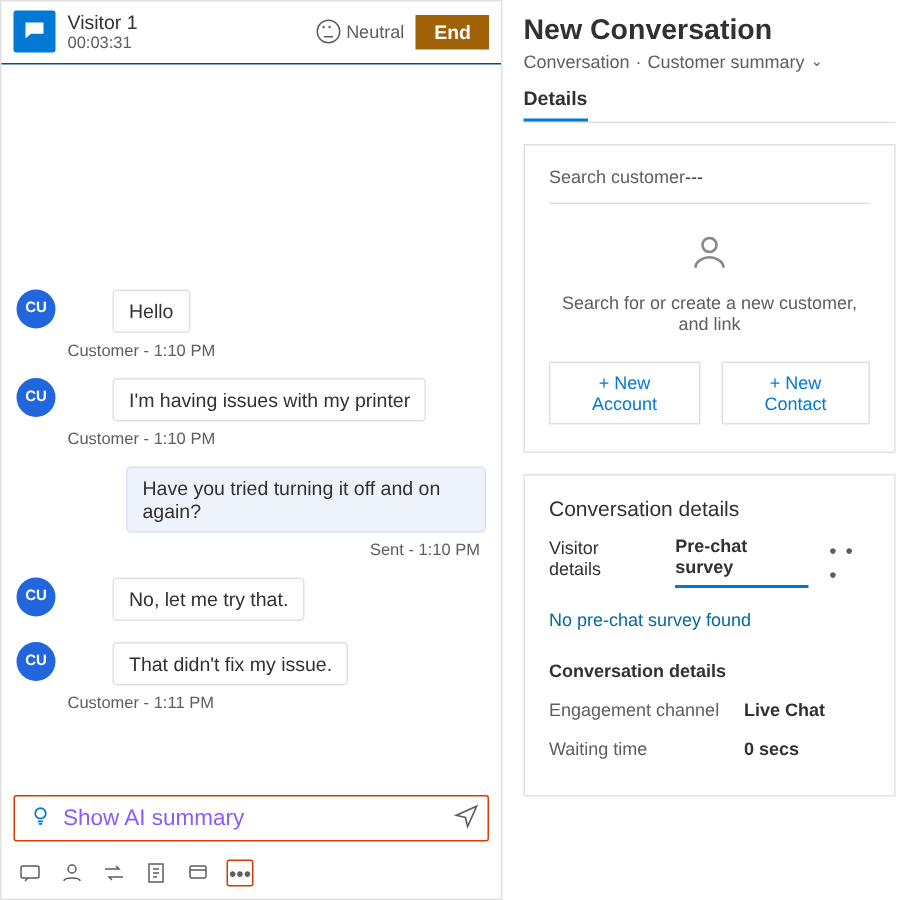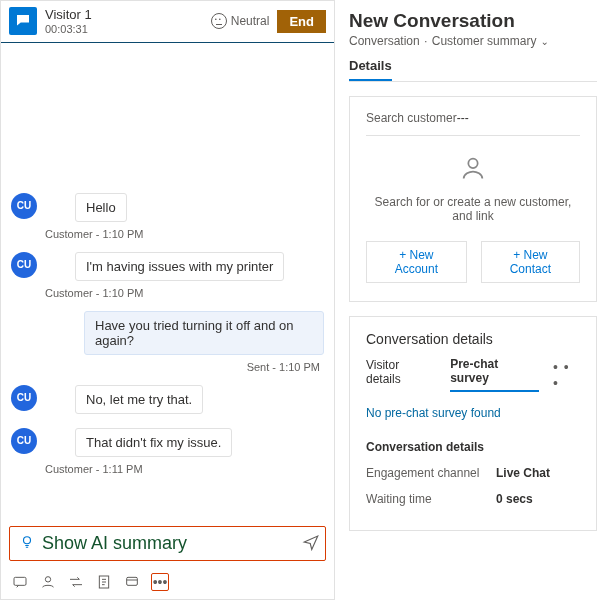--- a/index.html
+++ b/index.html
@@ -109,21 +109,21 @@
   .composer-wrap { position: relative; }
   .send-icon {
     position: absolute;
     right: 14px;
     top: 50%;
     transform: translateY(-50%);
     color: #605e5c;
     font-size: 16px;
   }
   .lightbulb { color: #0078d4; }
-  .composer-text { flex:1; font-size: 18px; color: #14532d; }
+  .composer-text { flex:1; font-size: 15px; color: #8b5cf6; }
   .toolbar {
     display: flex;
     gap: 10px;
     padding: 6px 10px 8px 10px;
     align-items: center;
   }
   .tool-ic {
     width: 18px; height: 18px;
     color: #605e5c;
     display:flex; align-items:center; justify-content:center;

